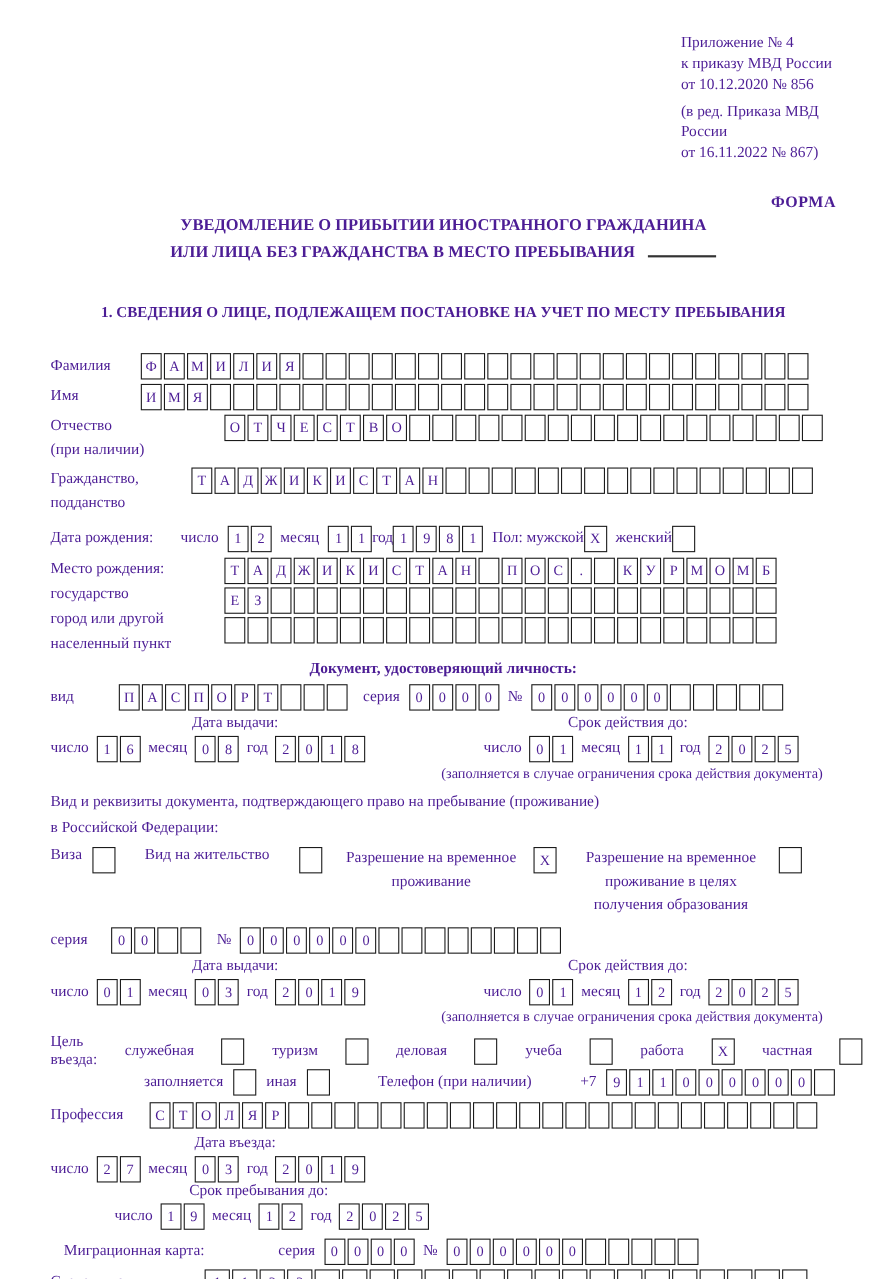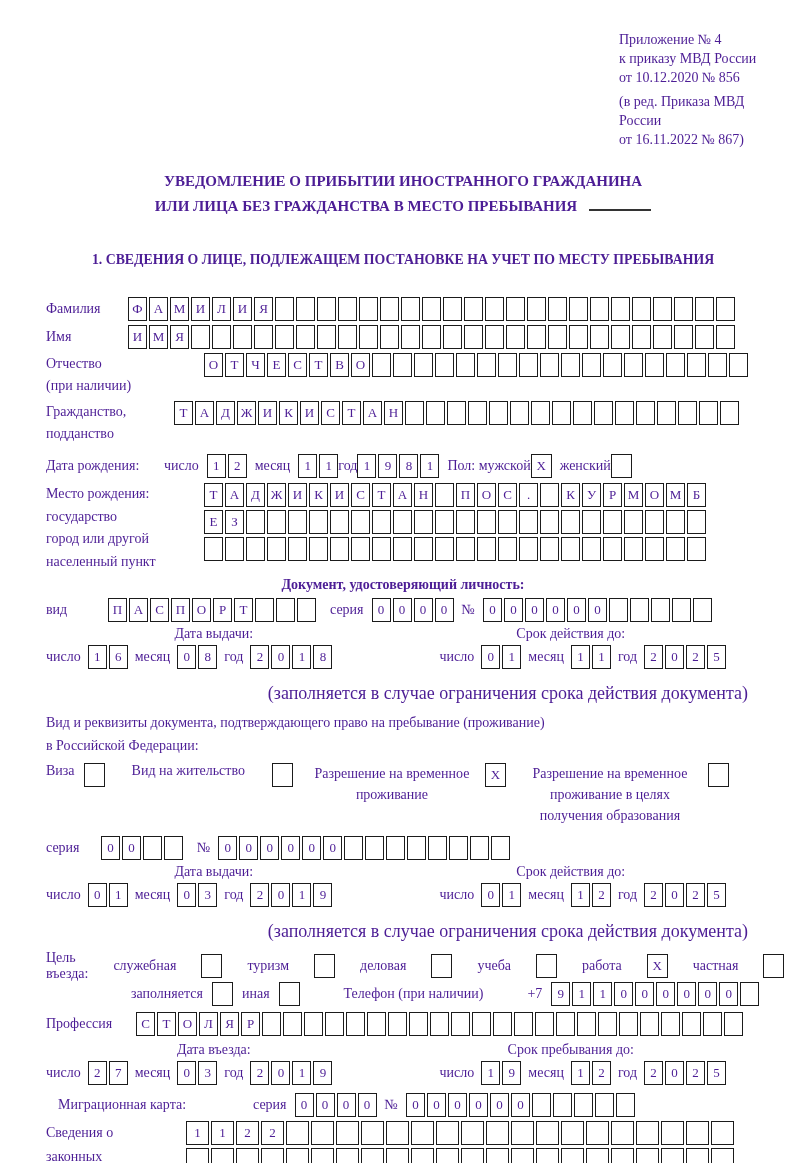--- a/index.html
+++ b/index.html
@@ -2,21 +2,21 @@
 <html><head>
 <meta charset="utf-8">
 <style>
   html,body{margin:0;padding:0;background:#fff;}
   .page{position:relative;width:800px;height:1163px;box-sizing:border-box;
         padding:30px 40px 10px 46px;overflow:hidden;
         font-family:"Liberation Serif","DejaVu Serif",serif;font-size:14px;color:#4c1d95;}
   .top-block{margin-left:573px;line-height:19px;}
   .top-block .gap{height:5px;}
   .forma{text-align:right;font-weight:bold;margin-top:27px;font-size:14.5px;letter-spacing:.5px;}
-  .title{text-align:center;font-weight:bold;font-size:15px;line-height:25px;margin-top:20px;}
+  .title{text-align:center;font-weight:bold;font-size:15px;line-height:25px;}
   .blank-line{display:inline-block;width:62px;border-bottom:2px solid #333;height:14px;margin-left:12px;}
   .sec-head{font-weight:bold;text-align:center;font-size:13.8px;margin-top:33px;}
   .cells{display:inline-flex;gap:2px;flex:none;}
   .cell{box-sizing:content-box;width:17px;height:22px;border:1.5px solid #1b1b1b;flex:none;
         display:inline-flex;align-items:center;justify-content:center;font-size:13px;}
   .cells.wide .cell{width:21px;}
   .checkbox{box-sizing:content-box;width:19px;height:22px;border:1.5px solid #1b1b1b;flex:none;
         display:inline-flex;align-items:center;justify-content:center;font-size:13px;}
   .row{display:flex;align-items:center;margin-bottom:4px;}
   .row-top{display:flex;align-items:flex-start;margin-bottom:4px;}
@@ -26,21 +26,21 @@
   .multi-lbl{line-height:22.5px;flex:none;}
   .cellrows .cells{margin-bottom:3px;display:flex;}
   .center-bold{text-align:center;font-weight:bold;margin:4px 0 5px 0;}
   .dates-pair{display:flex;margin-top:3px;}
   .dgroup{}
   .dg-left{width:47%;}
   .dg-right{width:53%;}
   .dhead{text-align:center;margin-bottom:3px;}
   .dline{display:flex;align-items:center;gap:7px;}
   .dlbl{flex:none;}
-  .note-right{font-size:18px;text-align:right;padding-right:12px;margin-top:14px;}
+  .note-right{font-size:13px;text-align:right;padding-right:12px;margin-top:2px;}
   .intro{line-height:23px;margin-top:7px;}
   .opts-row{display:flex;align-items:flex-start;gap:15px;margin-top:6px;margin-bottom:8px;}
   .opt{display:inline-flex;align-items:flex-start;gap:9px;}
   .opt-label-multi{display:inline-block;text-align:center;line-height:21px;}
   .w168{width:168px;}.w178{width:178px;}
   .purpose-row{display:flex;align-items:center;gap:25px;margin-top:8px;margin-bottom:0;flex-wrap:nowrap;}
   .purpose-row2{display:flex;align-items:center;gap:9px;margin-bottom:6px;padding-left:85px;}
   .sp8{width:8px;flex:none;}.sp14{width:14px;flex:none;}.sp26{width:26px;flex:none;}.sp40{width:40px;flex:none;}
 </style>
 </head>
@@ -50,20 +50,21 @@
 
   <div class="top-block">
     <div>Приложение № 4</div>
     <div>к приказу МВД России</div>
     <div>от 10.12.2020 № 856</div>
     <div class="gap"></div>
     <div>(в ред. Приказа МВД России</div>
     <div>от 16.11.2022 № 867)</div>
   </div>
 
+  <div class="forma">ФОРМА</div>
 
   <div class="title">
     <div>УВЕДОМЛЕНИЕ О ПРИБЫТИИ ИНОСТРАННОГО ГРАЖДАНИНА</div>
     <div>
       <span>ИЛИ ЛИЦА БЕЗ ГРАЖДАНСТВА В МЕСТО ПРЕБЫВАНИЯ</span><span class="blank-line"></span>
     </div>
   </div>
 
   <div class="sec-head">1. СВЕДЕНИЯ О ЛИЦЕ, ПОДЛЕЖАЩЕМ ПОСТАНОВКЕ НА УЧЕТ ПО МЕСТУ ПРЕБЫВАНИЯ</div>
 
@@ -587,21 +588,21 @@
         <span class="cell"></span>
         <span class="cell"></span>
         <span class="cell"></span>
         <span class="cell"></span>
         <span class="cell"></span>
         <span class="cell"></span>
         <span class="cell"></span>
       </span>
   </div>
 
-  <div class="dates-pair" style="margin-top:6px;">
+  <div class="dates-pair" style="margin-top:6px;flex-direction:column;">
     <div class="dgroup dg-left">
       <div class="dhead">Дата въезда:</div>
       <div class="dline">
         <span class="dlbl">число</span>
         <span class="cells">
             <span class="cell">2</span>
             <span class="cell">7</span>
           </span>
         <span class="dlbl">месяц</span>
         <span class="cells">

